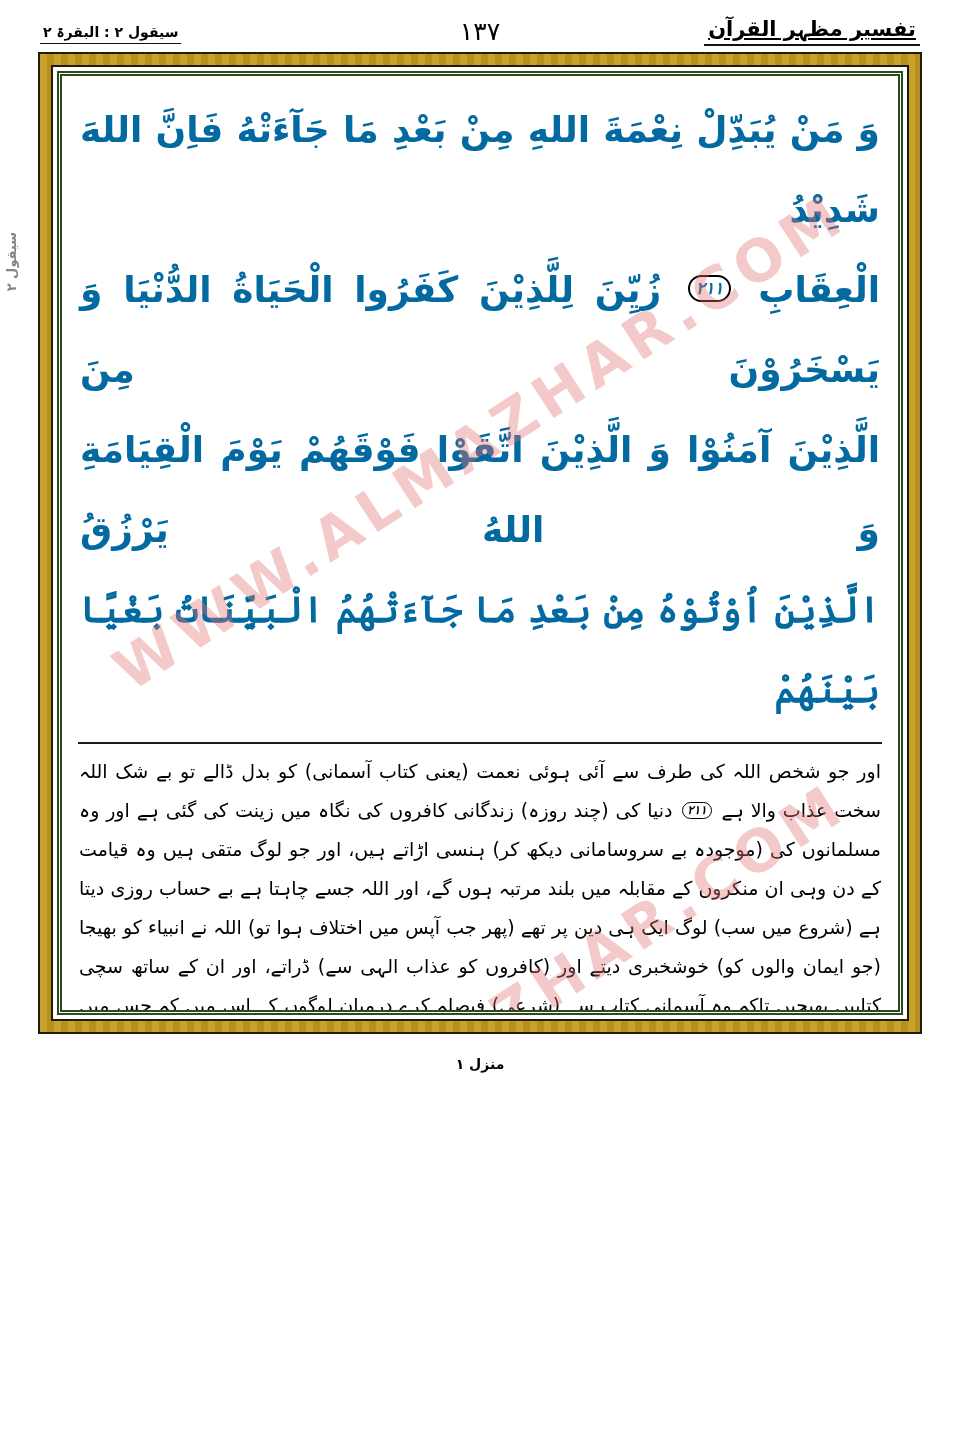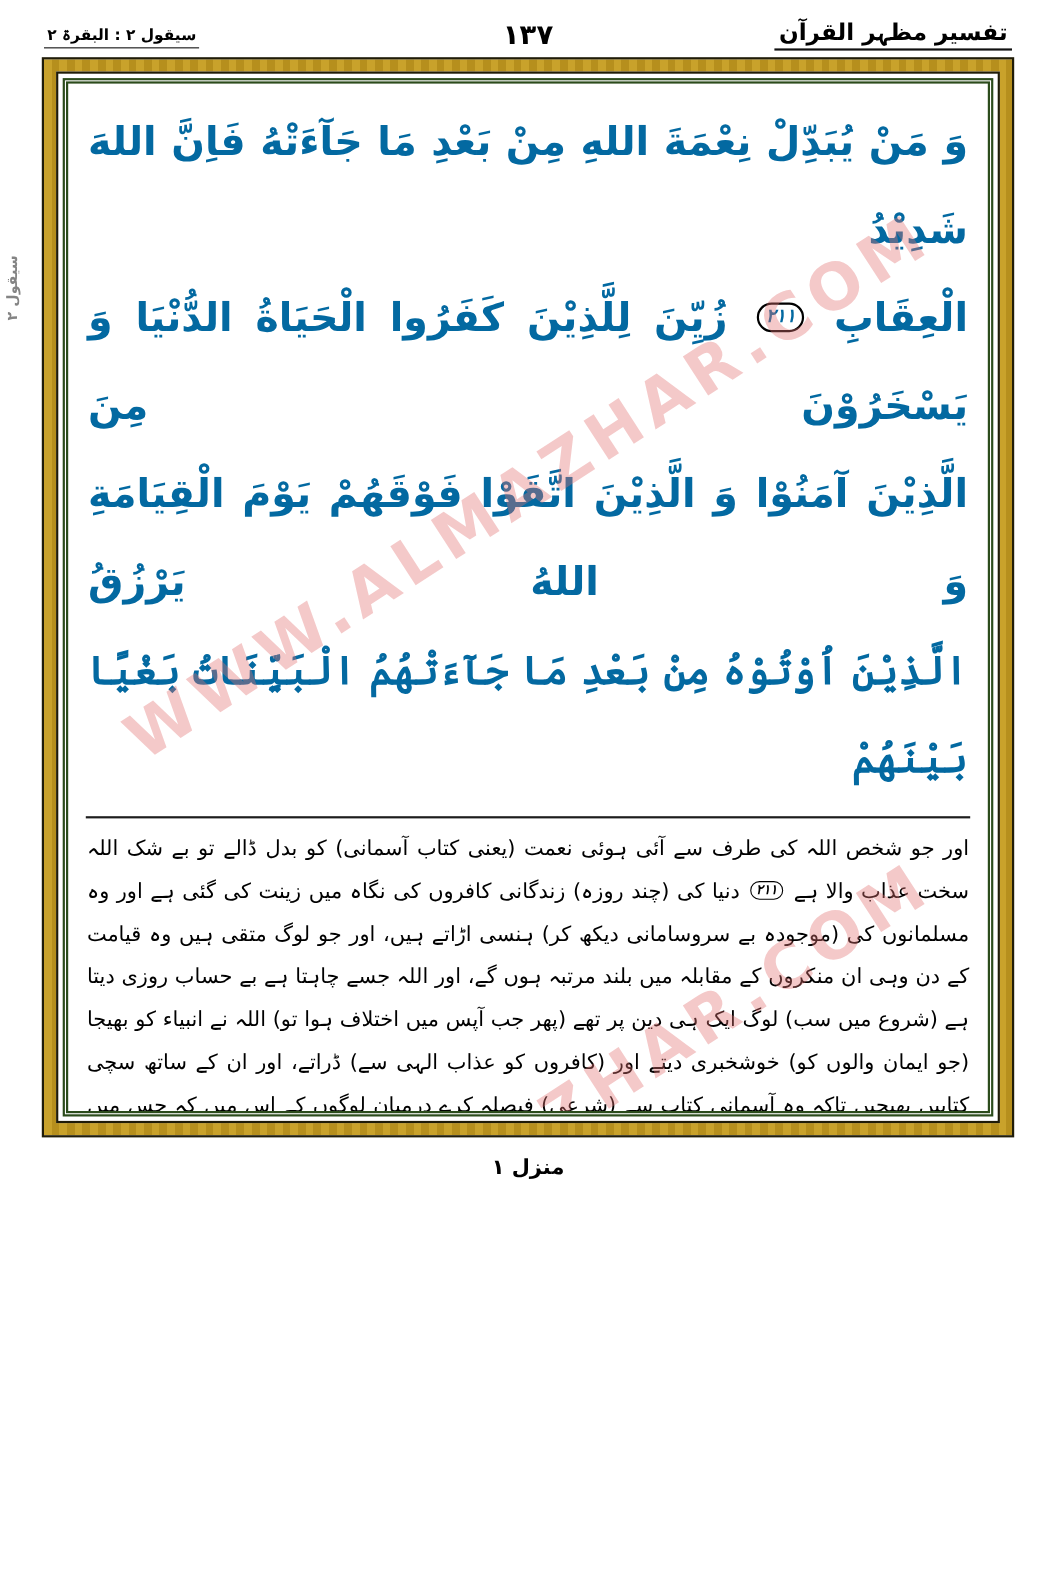--- a/index.html
+++ b/index.html
@@ -11,30 +11,30 @@
     font-family:"DejaVu Sans", sans-serif;
     color:#000;
     overflow:hidden;
   }
 
   
   .header { position:absolute; top:6px; left:38px; right:38px; height:42px; }
   .header-title {
     position:absolute; right:2px; bottom:2px;
     font-size:21px; font-weight:bold;
-    border-bottom:2px solid #111; padding:0 4px 3px;
+    border-bottom:2px solid #111; padding:0 4px 3px;text-decoration:underline;
   }
   .header-juz {
     position:absolute; left:2px; bottom:4px;
     font-size:14px; font-weight:bold;
     border-bottom:1.5px solid #111; padding:0 3px 3px;
   }
   .page-number {
     position:absolute; left:50%; transform:translateX(-50%); bottom:2px;
-    font-size:25px; font-weight:bold;text-align:right;
+    font-size:25px; font-weight:normal;text-align:right;
   }
 
   
   .margin-note {
     position:absolute; left:4px; top:232px;
     writing-mode:vertical-rl; transform:rotate(180deg);
     font-size:13px; font-weight:bold; color:#666; opacity:.8;
   }
 
   
@@ -91,21 +91,21 @@
   
   .urdu {
     direction:rtl;
     font-size:19px; line-height:39px;
     text-align:justify; margin:2px 1px;
   }
 
   
   .footer {
     position:absolute; bottom:10px; left:0; right:0;
-    text-align:center; font-size:19px; font-weight:bold;
+    text-align:center; font-size:14px; font-weight:bold;
   }
 </style>
 </head>
 <body>
 
 <div class="page">
 
   <div class="header">
     <div class="header-juz">سیقول ۲ : البقرۃ ۲</div>
     <div class="page-number">۱۳۷</div>

